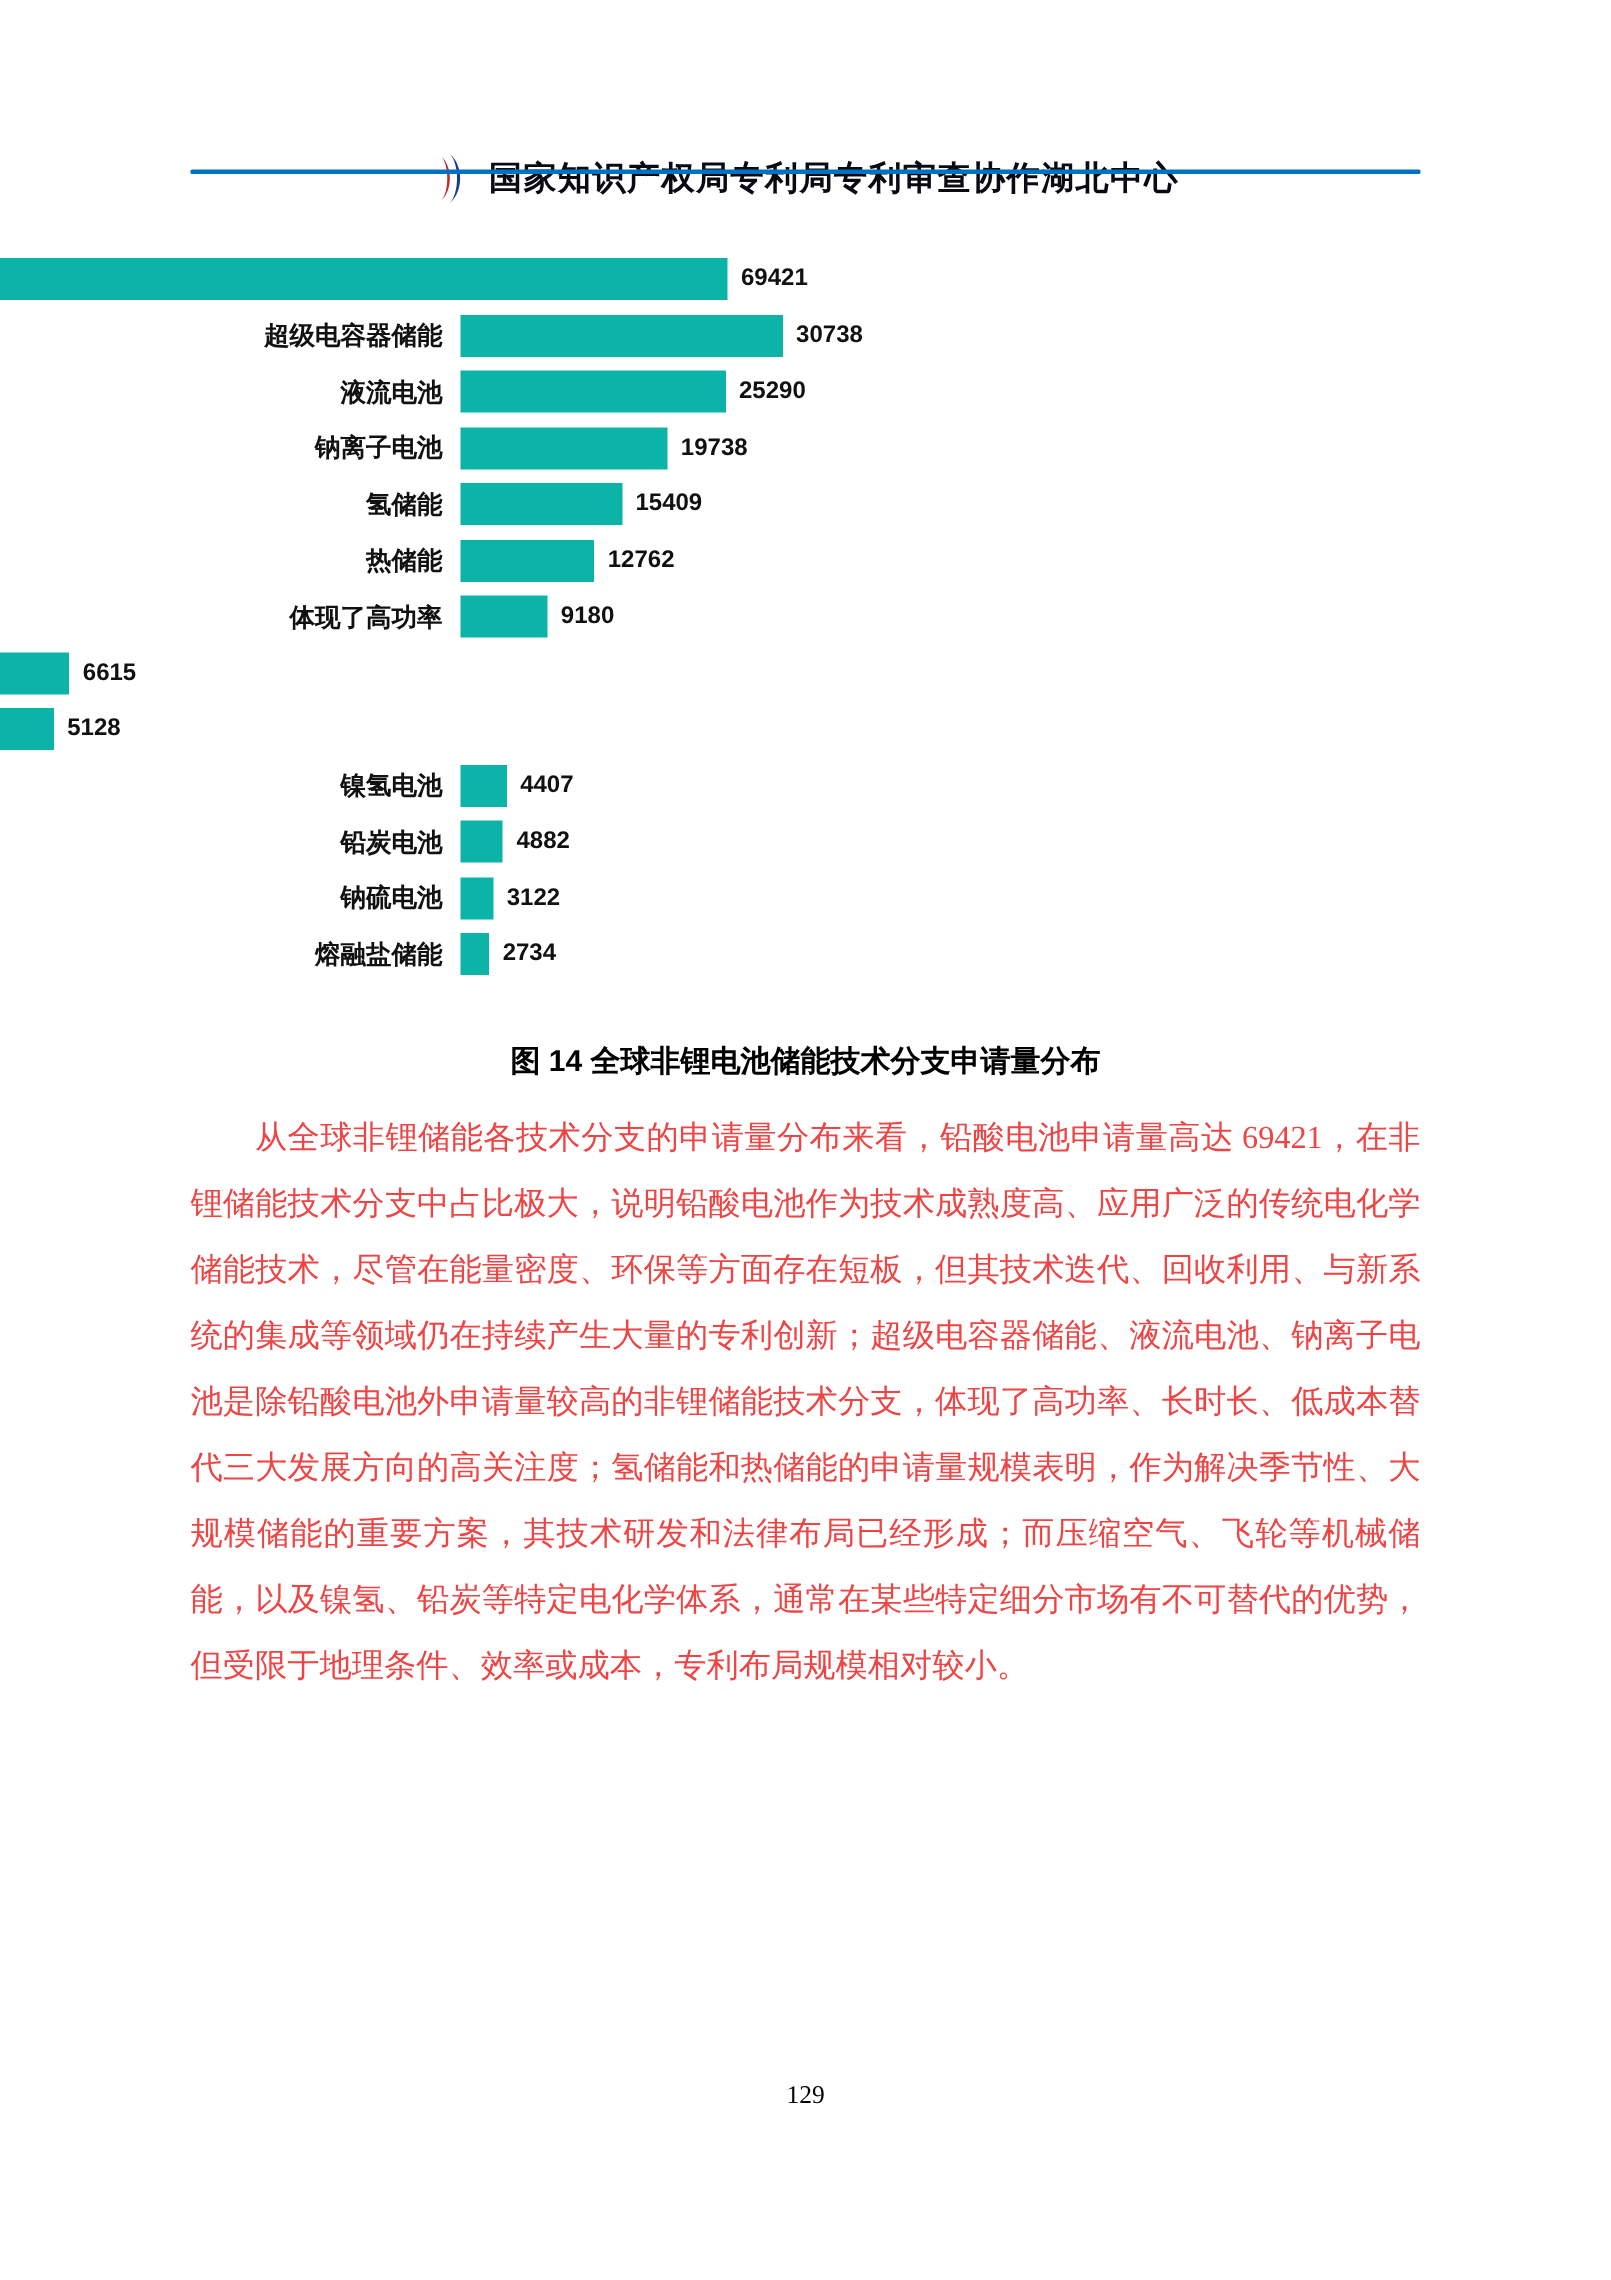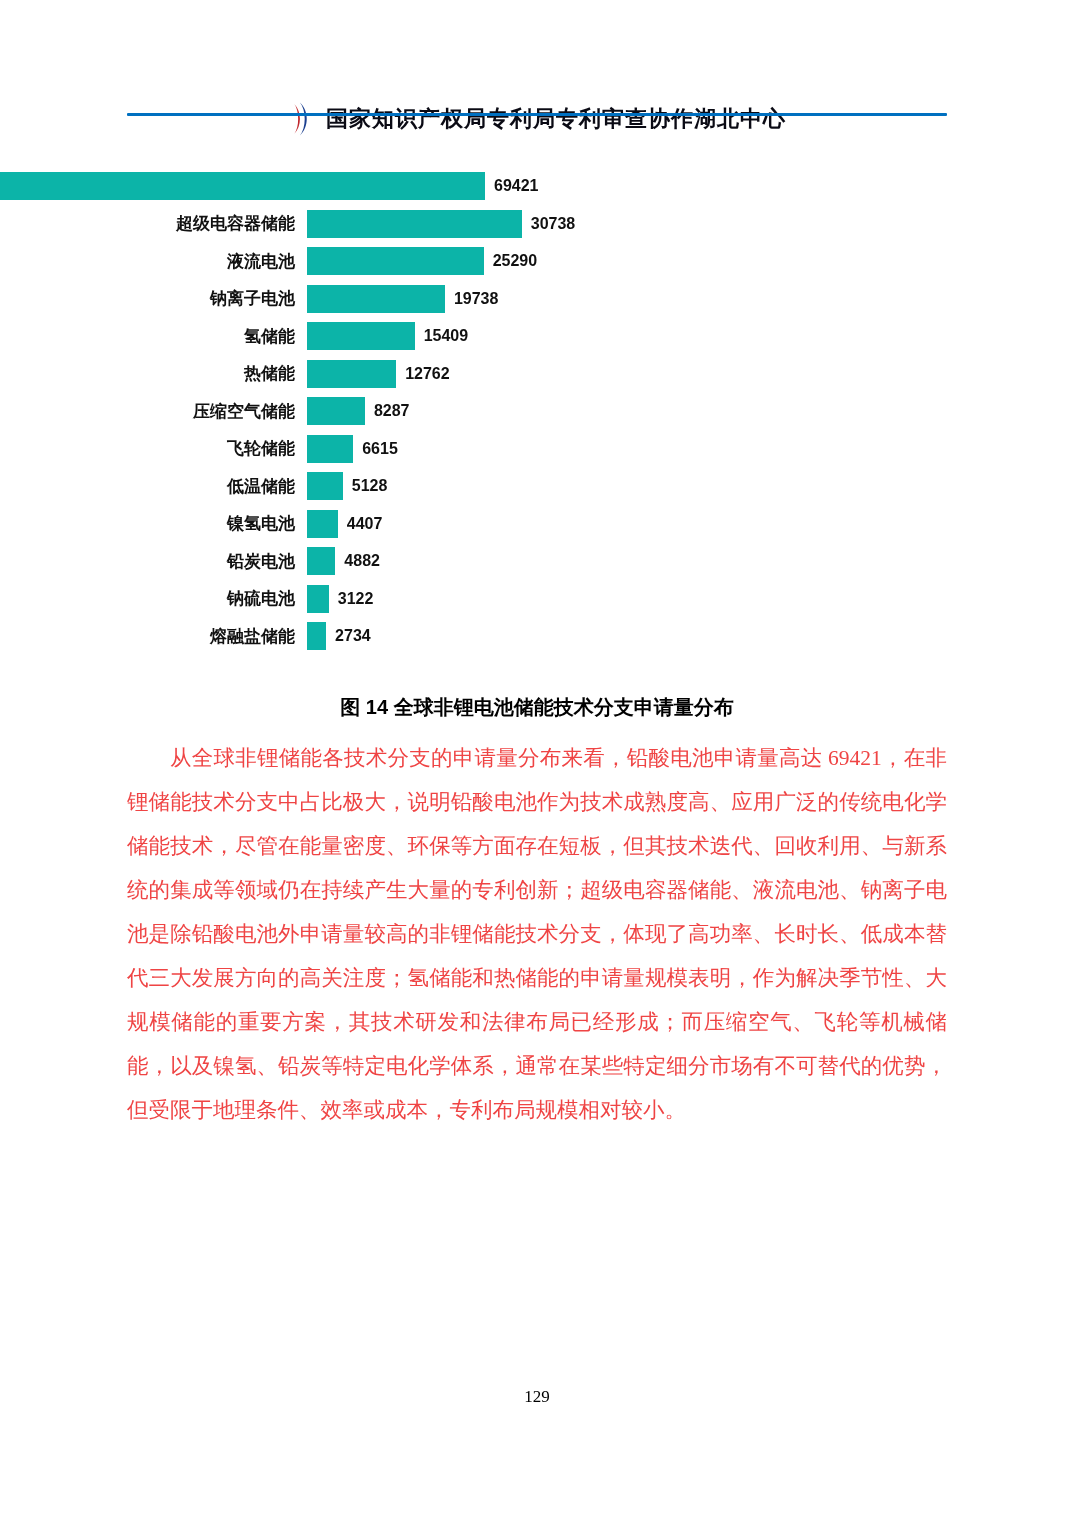--- a/index.html
+++ b/index.html
@@ -110,35 +110,33 @@
           </div>
         </div>
         <div class="chart-row">
           <div class="chart-label">热储能</div>
           <div class="chart-bar-area">
             <div class="chart-bar" style="width: 89.1599px; background: rgb(12, 180, 168);"></div>
             <span class="chart-value">12762</span>
           </div>
         </div>
         <div class="chart-row">
-          <div class="chart-label">压缩空气储能</div>
+          <div class="chart-label">体现了高功率</div>
           <div class="chart-bar-area">
             <div class="chart-bar" style="width: 57.896px; background: rgb(12, 180, 168);"></div>
-            <span class="chart-value">8287</span>
+            <span class="chart-value">9180</span>
           </div>
         </div>
         <div class="chart-row">
-          <div class="chart-label">飞轮储能</div>
           <div class="chart-bar-area">
             <div class="chart-bar" style="width: 46.2148px; background: rgb(12, 180, 168);"></div>
             <span class="chart-value">6615</span>
           </div>
         </div>
         <div class="chart-row">
-          <div class="chart-label">低温储能</div>
           <div class="chart-bar-area">
             <div class="chart-bar" style="width: 35.826px; background: rgb(12, 180, 168);"></div>
             <span class="chart-value">5128</span>
           </div>
         </div>
         <div class="chart-row">
           <div class="chart-label">镍氢电池</div>
           <div class="chart-bar-area">
             <div class="chart-bar" style="width: 30.7889px; background: rgb(12, 180, 168);"></div>
             <span class="chart-value">4407</span>

